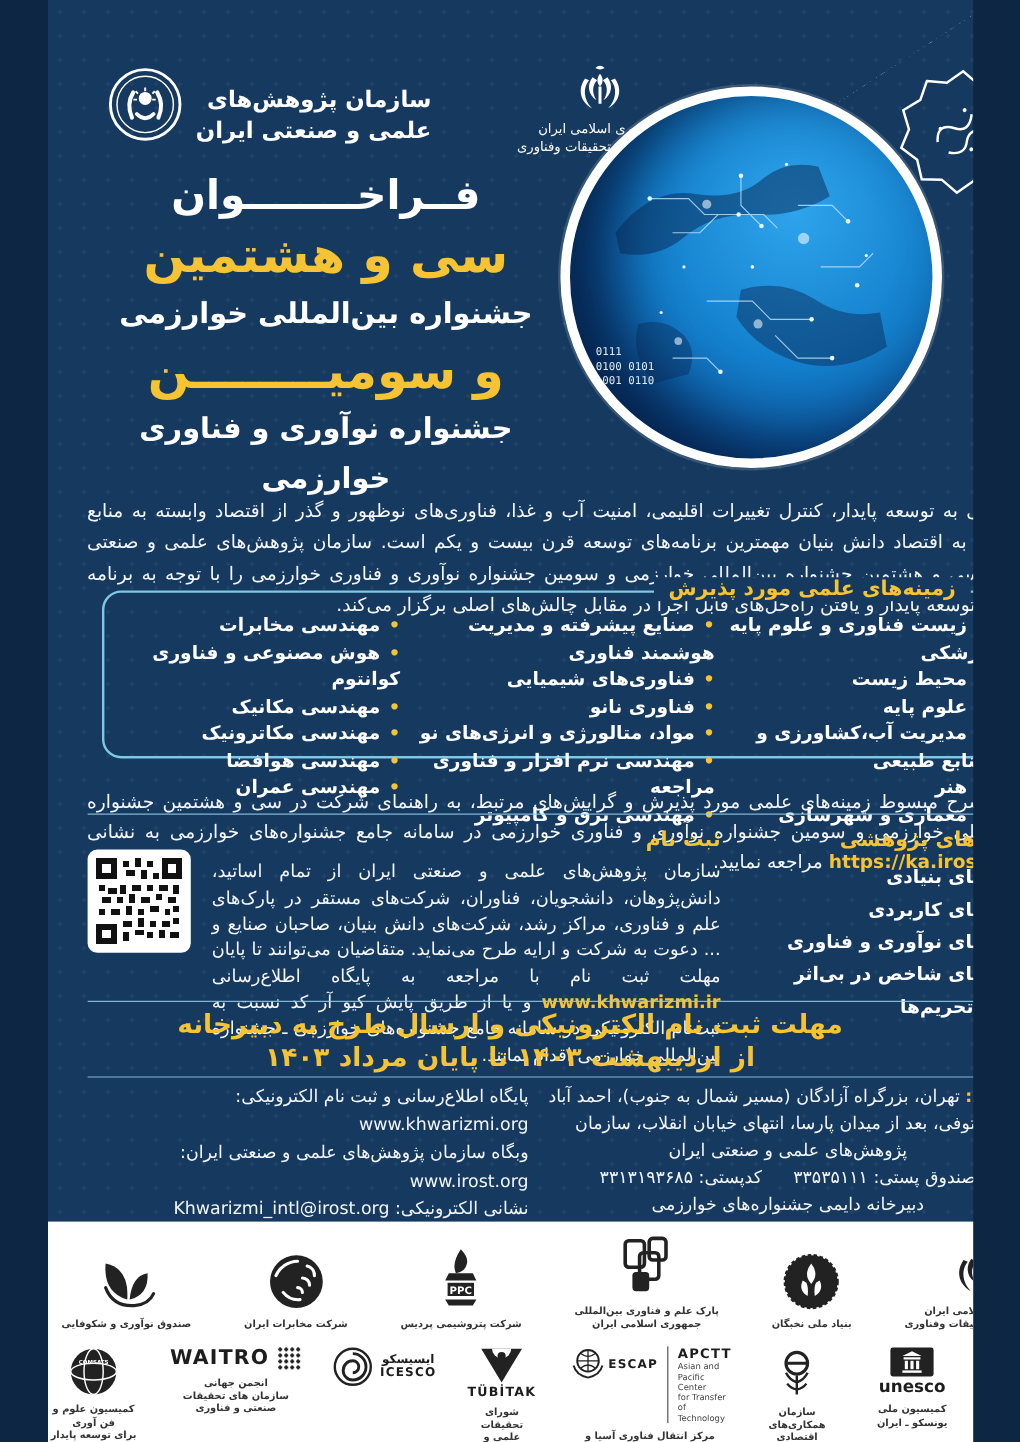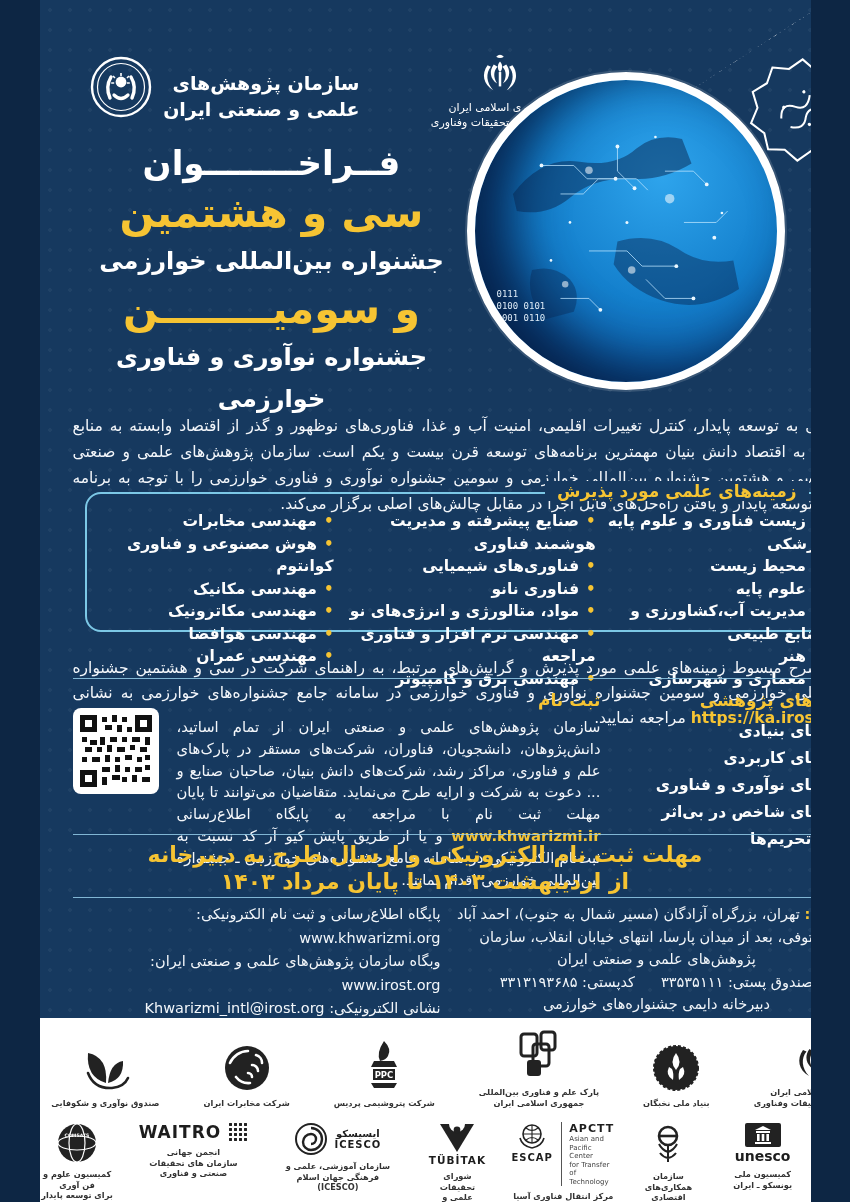--- a/index.html
+++ b/index.html
@@ -403,39 +403,37 @@
       </div>
       <div class="sponsor">
         <div class="sp-icon" style="align-items:center;gap:6px;">
           <svg width="34" height="34" viewBox="0 0 34 34">
             <circle cx="17" cy="17" r="15" fill="none" stroke="#222" stroke-width="2"></circle>
             <path d="M17 6 a11 11 0 0 1 0 22 a8 8 0 0 1 0 -16 a5 5 0 0 1 0 10" fill="none" stroke="#222" stroke-width="2.4"></path>
           </svg>
           <span class="wordmark pre" style="font-size:10px;line-height:11px;text-align:center;">ایسیسکو
 ICESCO</span>
         </div>
-        <div class="sp-cap">سازمان آموزشی، علمی و فرهنگی جهان اسلام
-(ICESCO)</div>
       </div>
       <div class="sponsor">
         <div class="sp-icon" style="flex-direction:column;align-items:center;">
           <svg width="40" height="32" viewBox="0 0 40 32">
             <polygon points="3,2 37,2 20,30" fill="#222"></polygon>
             <path d="M12 2 a8 8 0 0 0 16 0 Z" fill="#fff"></path>
             <circle cx="20" cy="8" r="3.4" fill="#222"></circle>
           </svg>
           <span class="wordmark" style="font-size:10.5px;">TÜBİTAK</span>
         </div>
         <div class="sp-cap">شورای تحقیقات
 علمی و فناوری ترکیه
 (Tubitak)</div>
       </div>
       <div class="sponsor">
         <div class="escap-cols">
-          <div style="display:flex;flex-direction:column;align-items:center;">
+          <div style="display:flex;flex-direction:row;align-items:center;">
             <svg width="34" height="30" viewBox="0 0 34 30">
               <circle cx="17" cy="12" r="9" fill="none" stroke="#222" stroke-width="1.6"></circle>
               <path d="M8 12 h18 M17 3 v18 M11 6 q6 5 12 0 M11 18 q6 -5 12 0" stroke="#222" stroke-width="1.1" fill="none"></path>
               <path d="M5 16 q2 8 12 10 M29 16 q-2 8 -12 10" stroke="#222" stroke-width="1.6" fill="none"></path>
             </svg>
             <span class="wordmark" style="font-size:10px;">ESCAP</span>
           </div>
           <div class="escap-vline"></div>
           <div style="display:flex;flex-direction:column;align-items:flex-start;">
             <span class="wordmark" style="font-size:11px;">APCTT</span>

